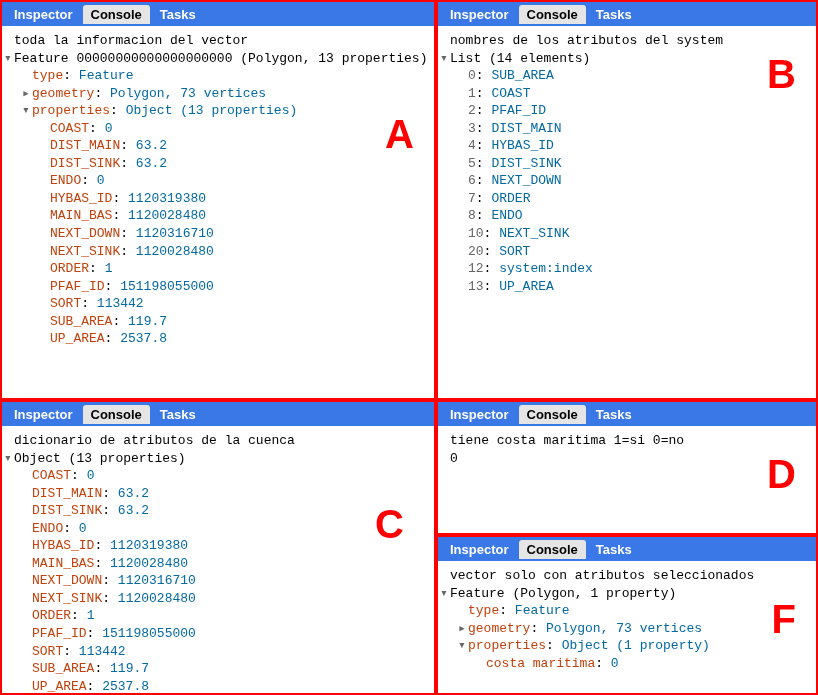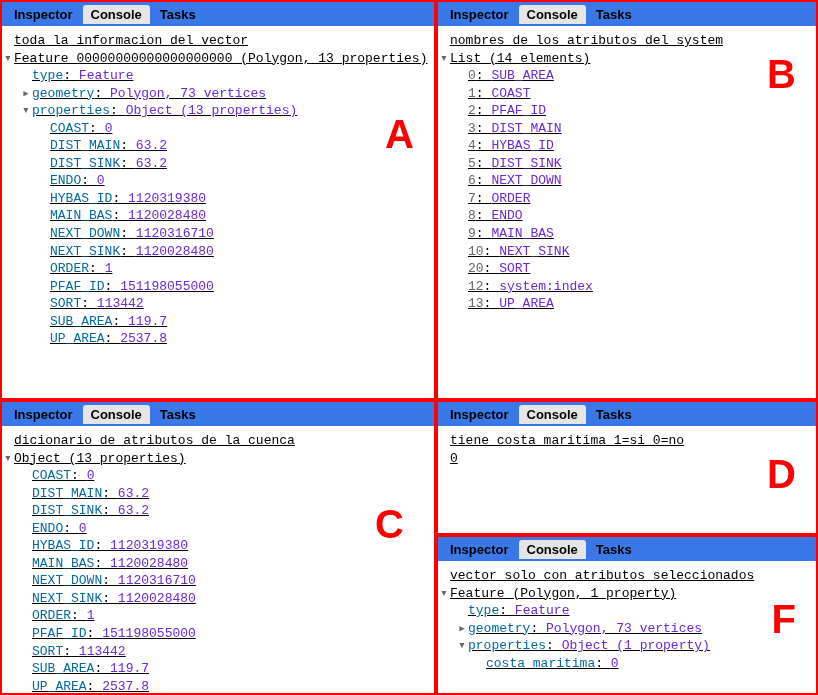--- a/index.html
+++ b/index.html
@@ -24,50 +24,49 @@
   }
   .tabs {
     display: flex;
     background: #3b78e7;
     height: 24px;
     align-items: center;
     padding: 0 4px;
     gap: 2px;
   }
   .tab {
-    color: #000000;
+    color: #ffffff;
     font-family: Arial, sans-serif;
     font-weight: bold;
     font-size: 13px;
     padding: 2px 8px;
     cursor: pointer;
     border-radius: 3px 3px 0 0;
   }
   .tab.active {
     background: #e5e5e5;
     color: #000;
   }
   .console {
     padding: 6px 4px 6px 12px;
     line-height: 1.35;
     color: #000;
-    text-decoration: underline;
   }
   .row { white-space: nowrap; }
   .indent1 { padding-left: 18px; }
   .indent2 { padding-left: 36px; }
   .tri {
     display: inline-block;
     width: 10px;
     color: #666;
     margin-left: -10px;
   }
-  .key { color: #0369a1; }
+  .key { color: #c2410c; }
   .kidx { color: #666; }
-  .val { color: #6d28d9; }
+  .val { color: #0369a1; }
   .big-letter {
     position: absolute;
     color: #ff0000;
     font-family: Arial, sans-serif;
     font-weight: bold;
     font-size: 40px;
     pointer-events: none;
   }
   
   #A { grid-column:1; grid-row:1; height:400px; }
@@ -129,21 +128,20 @@
       <div id="B-items">
           <div class="row indent1"><span class="kidx">0</span>: <span class="val">SUB_AREA</span></div>
           <div class="row indent1"><span class="kidx">1</span>: <span class="val">COAST</span></div>
           <div class="row indent1"><span class="kidx">2</span>: <span class="val">PFAF_ID</span></div>
           <div class="row indent1"><span class="kidx">3</span>: <span class="val">DIST_MAIN</span></div>
           <div class="row indent1"><span class="kidx">4</span>: <span class="val">HYBAS_ID</span></div>
           <div class="row indent1"><span class="kidx">5</span>: <span class="val">DIST_SINK</span></div>
           <div class="row indent1"><span class="kidx">6</span>: <span class="val">NEXT_DOWN</span></div>
           <div class="row indent1"><span class="kidx">7</span>: <span class="val">ORDER</span></div>
           <div class="row indent1"><span class="kidx">8</span>: <span class="val">ENDO</span></div>
-          <div class="row indent1"><span class="kidx">9</span>: <span class="val">MAIN_BAS</span></div>
           <div class="row indent1"><span class="kidx">10</span>: <span class="val">NEXT_SINK</span></div>
           <div class="row indent1"><span class="kidx">20</span>: <span class="val">SORT</span></div>
           <div class="row indent1"><span class="kidx">12</span>: <span class="val">system:index</span></div>
           <div class="row indent1"><span class="kidx">13</span>: <span class="val">UP_AREA</span></div>
         </div>
     </div>
     <div class="big-letter">B</div>
   </div>
 
   <div class="panel" id="C">

